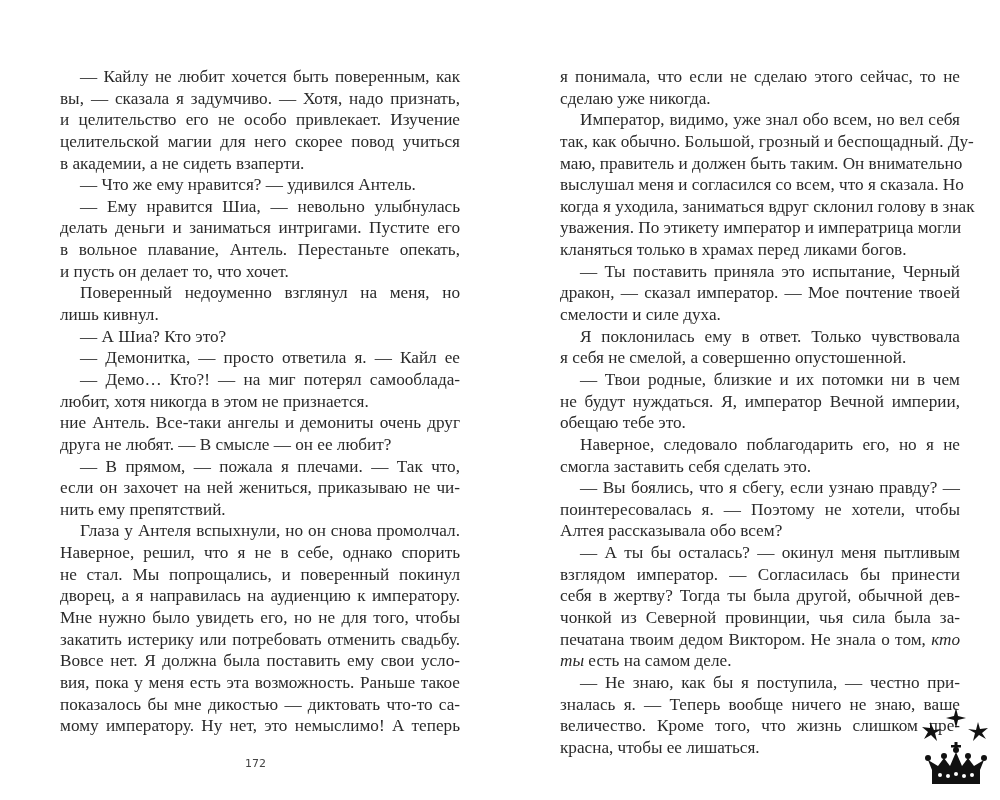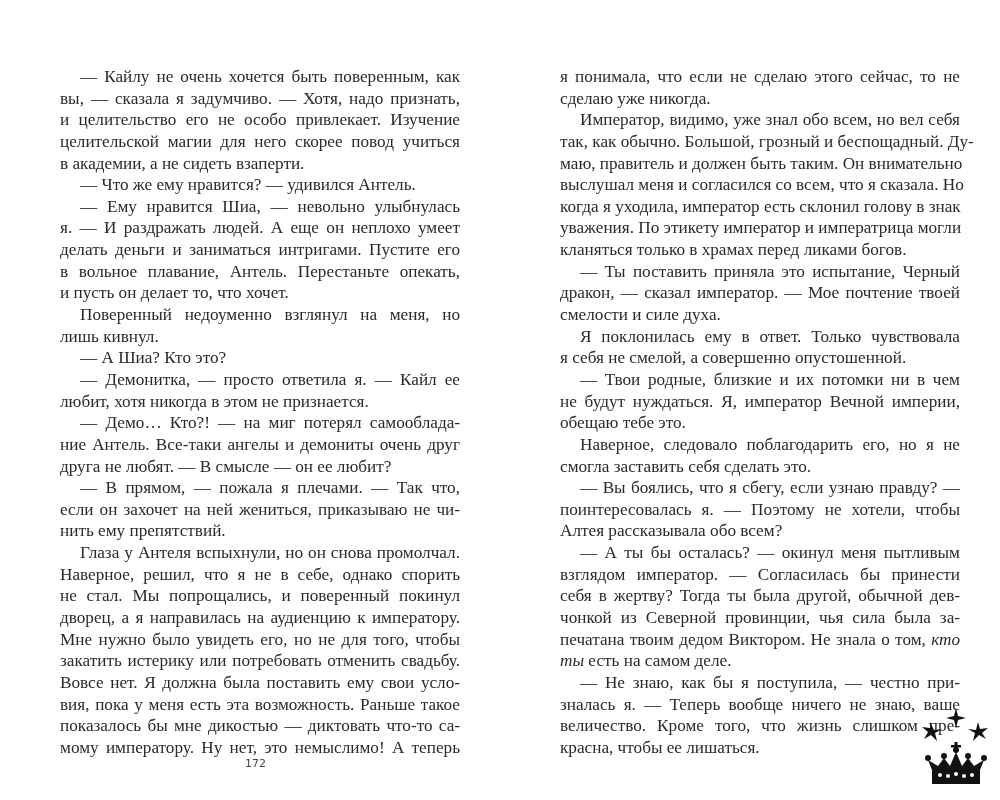--- a/index.html
+++ b/index.html
@@ -16,37 +16,36 @@
              font-size:11px; color:#444; }
   .pagenum.left { left:245px; }
   .pagenum.right { left:742px;margin-top:48px; }
   .ornament { position:absolute; left:918px; top:708px; width:76px; height:84px; }
   em { }
 </style>
 </head>
 <body>
 
 <div class="page left" id="left-page">
-    <div class="line indent"><span>— Кайлу не очень хочется быть поверенным, как</span></div>
+    <div class="line indent"><span>— Кайлу не любит хочется быть поверенным, как</span></div>
     <div class="line"><span>вы, — сказала я задумчиво. — Хотя, надо признать,</span></div>
     <div class="line"><span>и целительство его не особо привлекает. Изучение</span></div>
     <div class="line"><span>целительской магии для него скорее повод учиться</span></div>
     <div class="line last"><span>в академии, а не сидеть взаперти.</span></div>
     <div class="line indent last"><span>— Что же ему нравится? — удивился Антель.</span></div>
     <div class="line indent"><span>— Ему нравится Шиа, — невольно улыбнулась</span></div>
-    <div class="line"><span>я. — И раздражать людей. А еще он неплохо умеет</span></div>
     <div class="line"><span>делать деньги и заниматься интригами. Пустите его</span></div>
     <div class="line"><span>в вольное плавание, Антель. Перестаньте опекать,</span></div>
     <div class="line last"><span>и пусть он делает то, что хочет.</span></div>
     <div class="line indent"><span>Поверенный недоуменно взглянул на меня, но</span></div>
     <div class="line last"><span>лишь кивнул.</span></div>
     <div class="line indent last"><span>— А Шиа? Кто это?</span></div>
     <div class="line indent"><span>— Демонитка, — просто ответила я. — Кайл ее</span></div>
+    <div class="line indent"><span>— Демо… Кто?! — на миг потерял самооблада-</span></div>
     <div class="line last"><span>любит, хотя никогда в этом не признается.</span></div>
-    <div class="line indent"><span>— Демо… Кто?! — на миг потерял самооблада-</span></div>
     <div class="line"><span>ние Антель. Все-таки ангелы и демониты очень друг</span></div>
     <div class="line last"><span>друга не любят. — В смысле — он ее любит?</span></div>
     <div class="line indent"><span>— В прямом, — пожала я плечами. — Так что,</span></div>
     <div class="line"><span>если он захочет на ней жениться, приказываю не чи-</span></div>
     <div class="line last"><span>нить ему препятствий.</span></div>
     <div class="line indent"><span>Глаза у Антеля вспыхнули, но он снова промолчал.</span></div>
     <div class="line"><span>Наверное, решил, что я не в себе, однако спорить</span></div>
     <div class="line"><span>не стал. Мы попрощались, и поверенный покинул</span></div>
     <div class="line"><span>дворец, а я направилась на аудиенцию к императору.</span></div>
     <div class="line"><span>Мне нужно было увидеть его, но не для того, чтобы</span></div>
@@ -56,21 +55,21 @@
     <div class="line"><span>показалось бы мне дикостью — диктовать что-то са-</span></div>
     <div class="line"><span>мому императору. Ну нет, это немыслимо! А теперь</span></div>
   </div>
 <div class="page right" id="right-page">
     <div class="line"><span>я понимала, что если не сделаю этого сейчас, то не</span></div>
     <div class="line last"><span>сделаю уже никогда.</span></div>
     <div class="line indent"><span>Император, видимо, уже знал обо всем, но вел себя</span></div>
     <div class="line"><span>так, как обычно. Большой, грозный и беспощадный. Ду-</span></div>
     <div class="line"><span>маю, правитель и должен быть таким. Он внимательно</span></div>
     <div class="line"><span>выслушал меня и согласился со всем, что я сказала. Но</span></div>
-    <div class="line"><span>когда я уходила, император есть склонил голову в знак</span></div>
+    <div class="line"><span>когда я уходила, заниматься вдруг склонил голову в знак</span></div>
     <div class="line"><span>уважения. По этикету император и императрица могли</span></div>
     <div class="line last"><span>кланяться только в храмах перед ликами богов.</span></div>
     <div class="line indent"><span>— Ты поставить приняла это испытание, Черный</span></div>
     <div class="line"><span>дракон, — сказал император. — Мое почтение твоей</span></div>
     <div class="line last"><span>смелости и силе духа.</span></div>
     <div class="line indent"><span>Я поклонилась ему в ответ. Только чувствовала</span></div>
     <div class="line last"><span>я себя не смелой, а совершенно опустошенной.</span></div>
     <div class="line indent"><span>— Твои родные, близкие и их потомки ни в чем</span></div>
     <div class="line"><span>не будут нуждаться. Я, император Вечной империи,</span></div>
     <div class="line last"><span>обещаю тебе это.</span></div>

